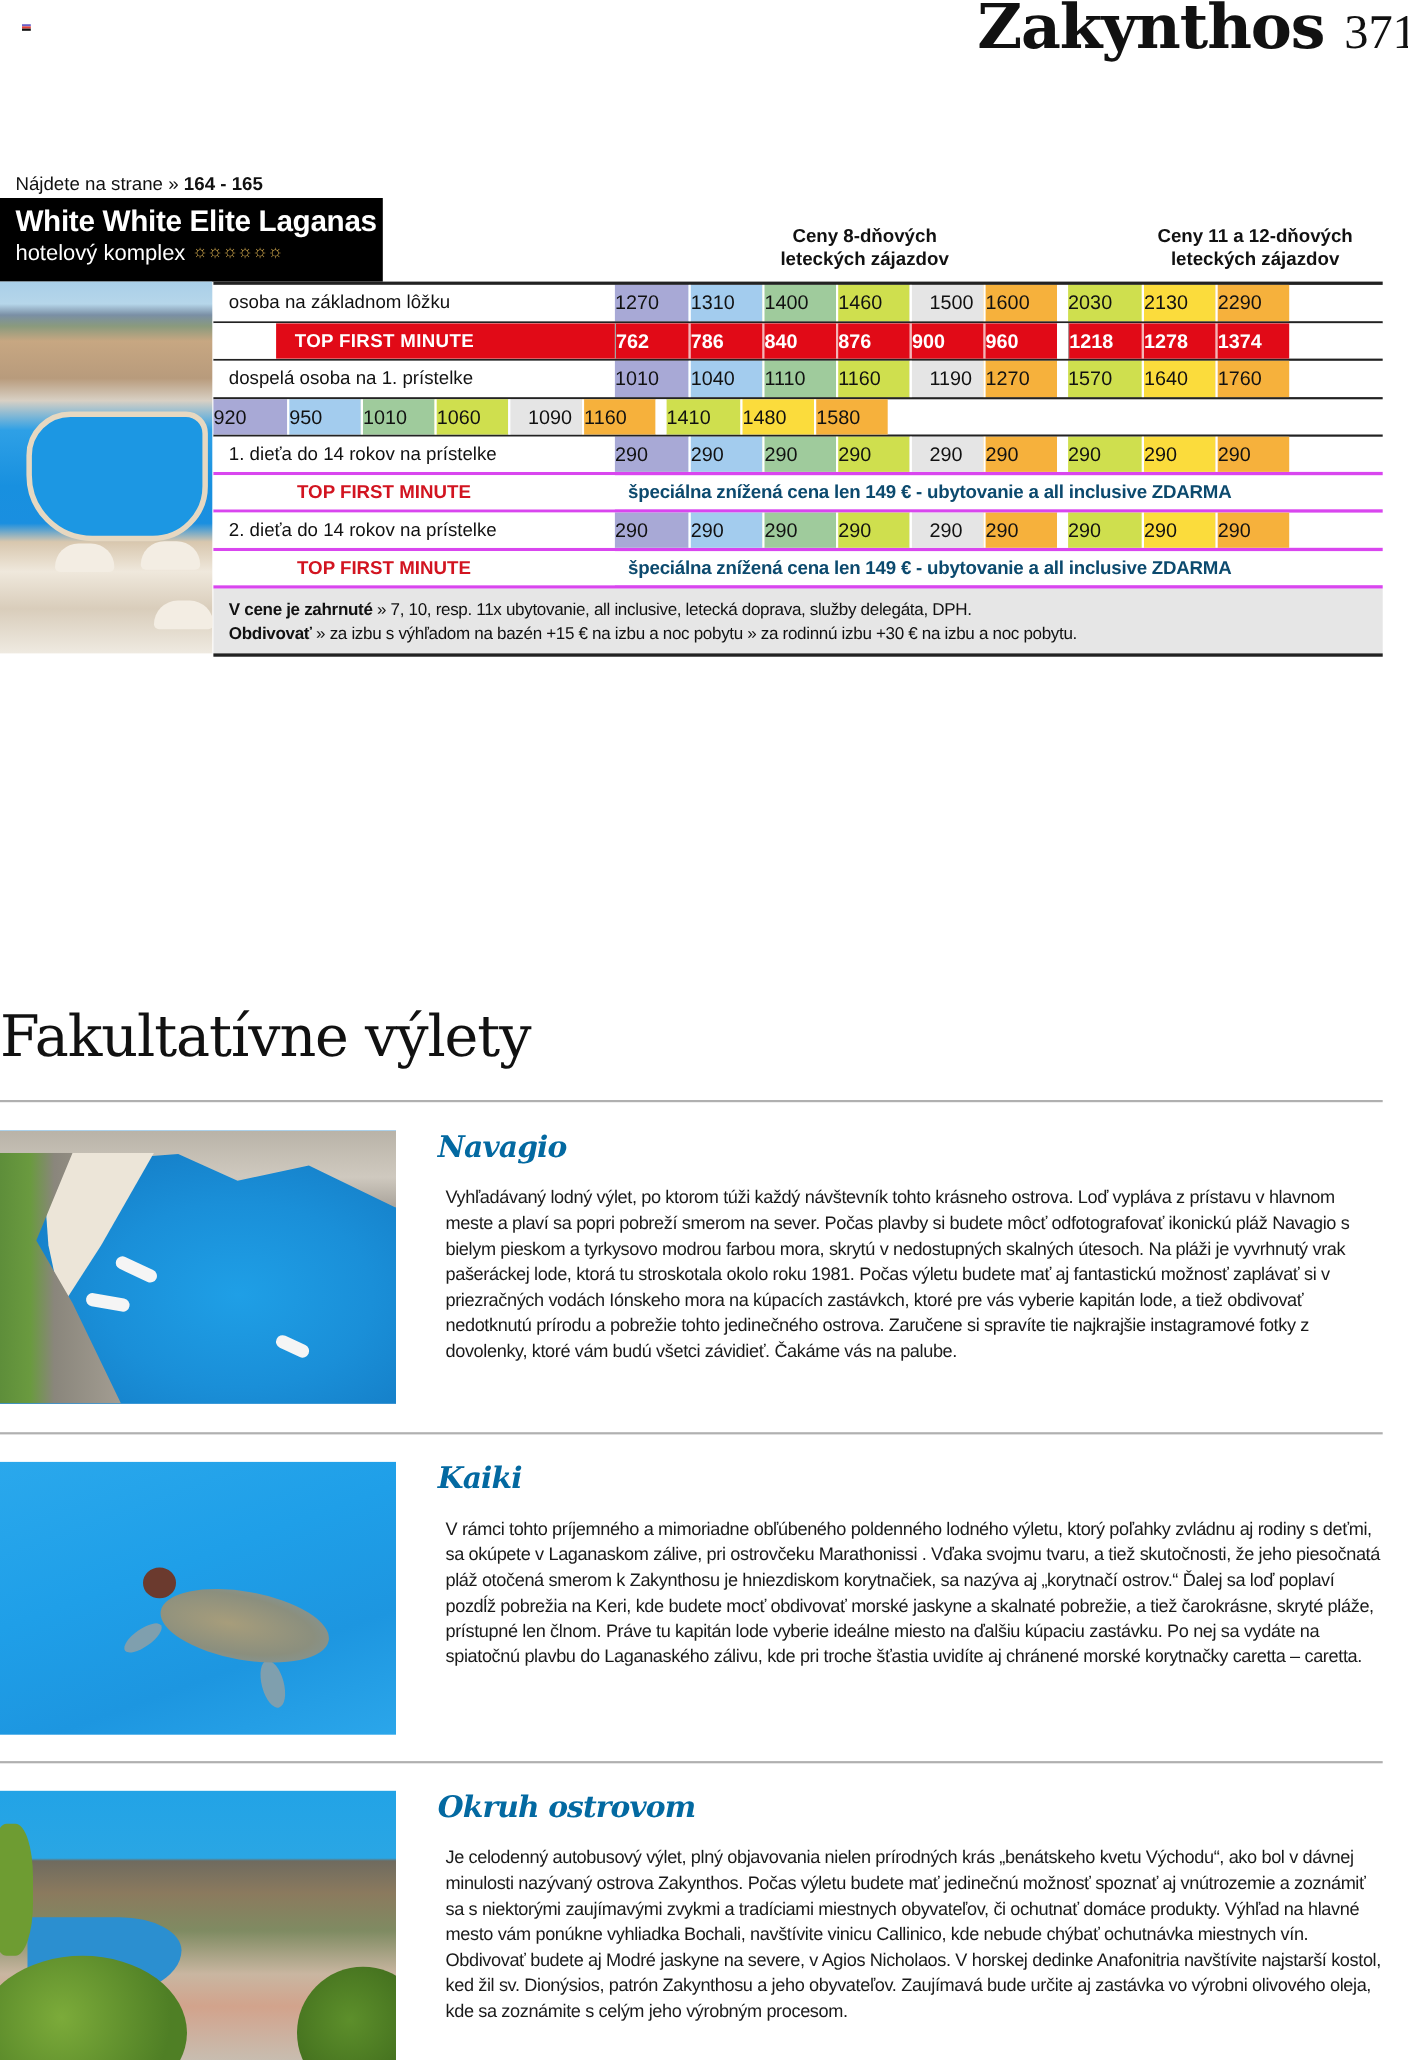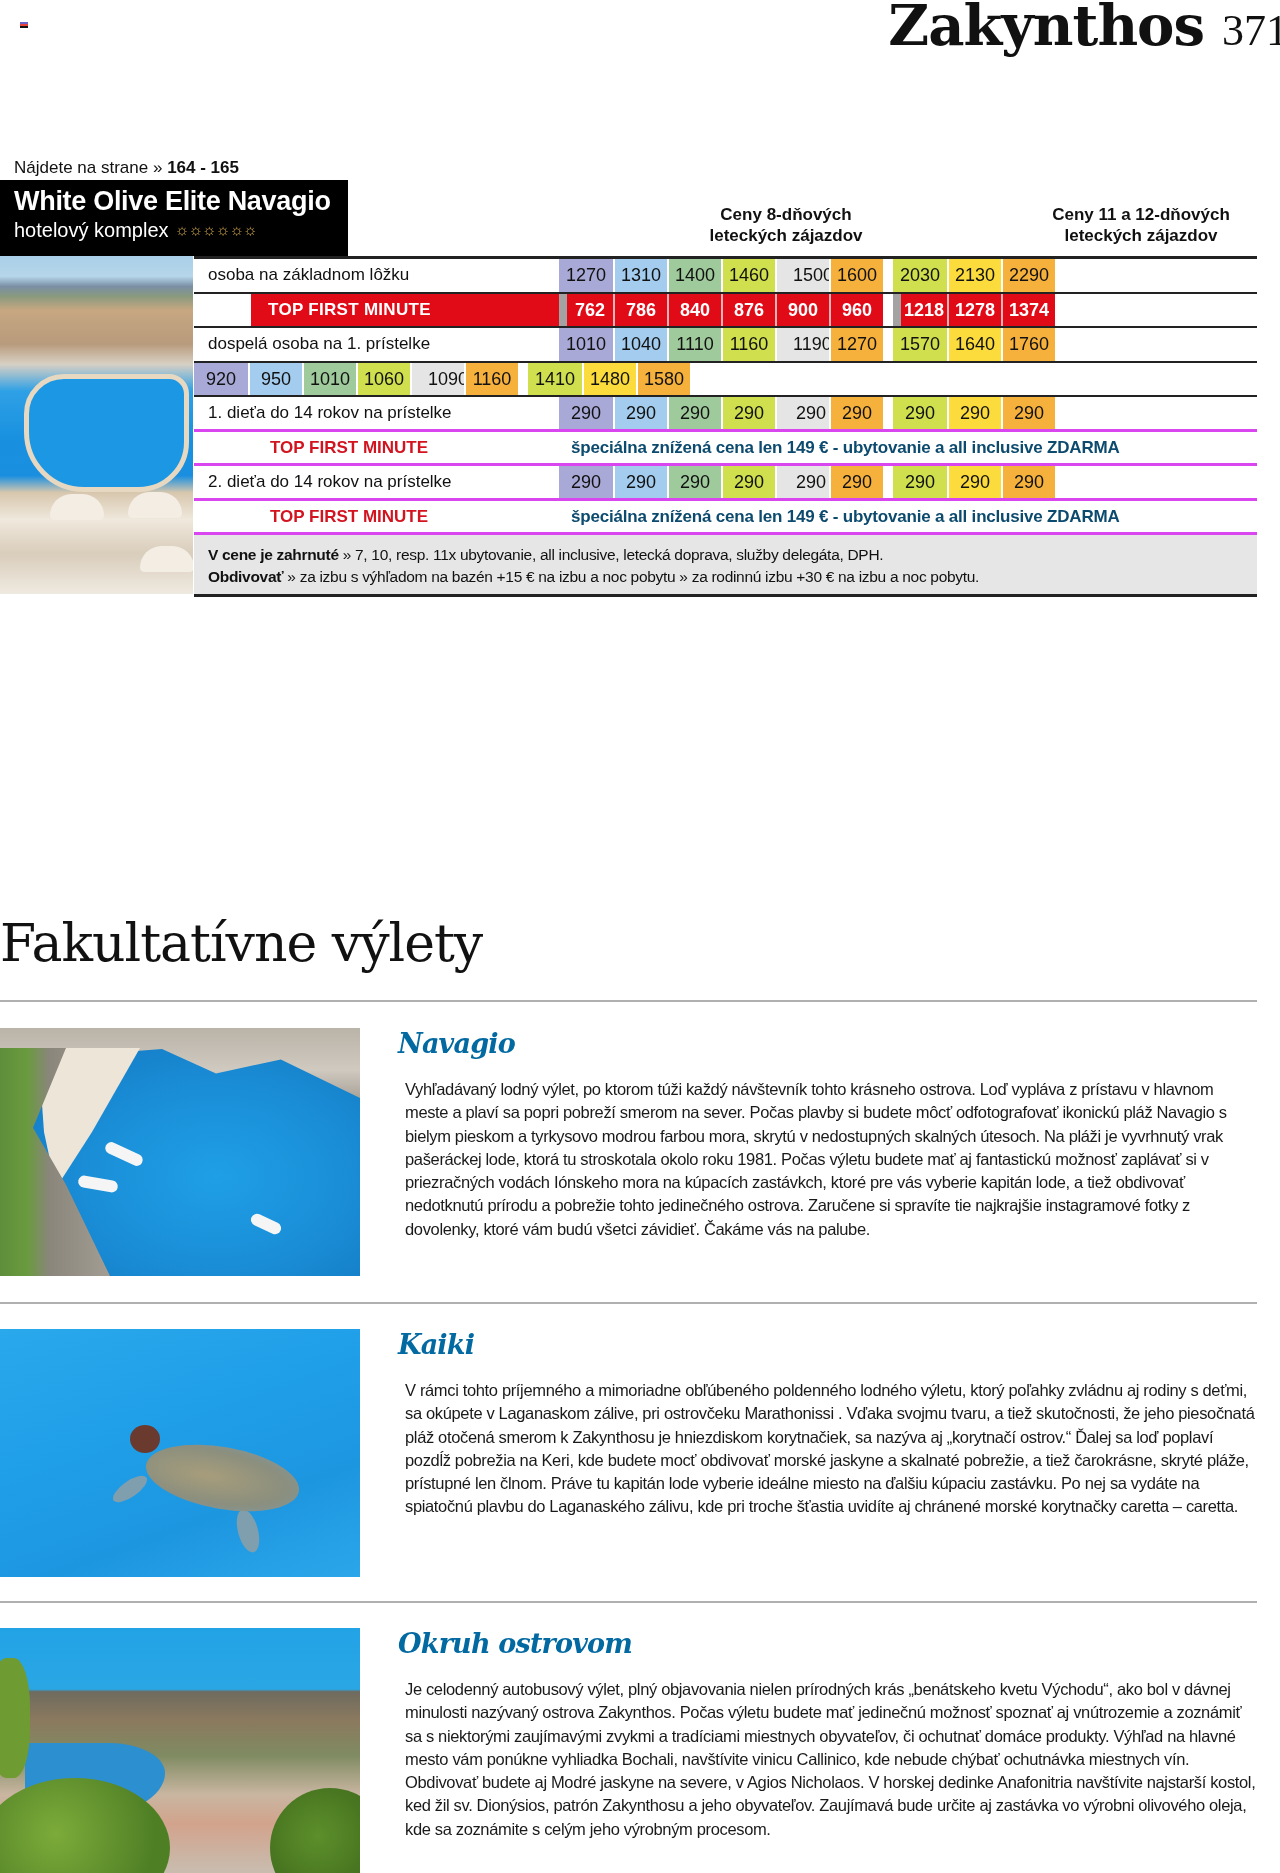--- a/index.html
+++ b/index.html
@@ -25,30 +25,30 @@
 
   .hotel-photo { position: absolute; left: 0; top: 256px; width: 193px; height: 338px; overflow: hidden;
     background: linear-gradient(180deg, #a9cfe8 0%, #b6d6ea 6%, #7a8fa5 9%, #8a9a7d 12%, #c7a782 16%, #b89b7c 26%, #d8d0c4 32%, #2ea0e6 40%, #1890df 55%, #1a8fe0 65%, #d8c7ae 70%, #efe8dc 78%, #d9cdbb 88%, #efeae1 100%); }
   .hotel-photo .pool { position: absolute; left: 24px; top: 118px; width: 165px; height: 118px; background: #1c97e3; border-radius: 40px 20px 50px 60px; border: 5px solid #e6d8c1; }
   .hotel-photo .umb { position: absolute; width: 54px; height: 26px; background: #f3ede3; border-radius: 28px 28px 6px 6px; }
 
   .price-table { position: absolute; left: 194px; top: 256px; width: 1063px; border-top: 3px solid #222; }
   .row { position: relative; height: 34.5px; display: flex; border-bottom: 2px solid #222; }
   .row.red-line { border-bottom: 3px solid #d946ef; }
   .row .label { width: 365px; font-size: 17px; line-height: 32px; padding-left: 14px; color: #111; background: #fff; white-space: nowrap; }
-  .cell { width: 54px; text-align: center; font-size: 18px; line-height: 32px; color: #111; border-left: 2px solid #fff; }
+  .cell { width: 67px; text-align: left; font-size: 18px; line-height: 32px; color: #111; border-left: 2px solid #fff; }
   .cell.first { border-left: none; }
   .gap { width: 10px; background: #fff; }
 
   .row.tfm { background: #fff; }
   .row.tfm .label { padding-left: 0; display: flex; }
   .row.tfm .label .white-pad { width: 57px; background: #fff; }
   .row.tfm .label .red-lab { flex: 1; background: #e10a17; color: #fff; font-weight: bold; padding-left: 17px; font-size: 17px; letter-spacing: 0.3px; }
   .row.tfm .cell { background: #e10a17; color: #fff; font-weight: bold; border-left: 2px solid #f4b3b6; }
-  .row.tfm .cell.first { border-left: 8px solid #a3a3a3; }
+  .row.tfm .cell.first { border-left: 1px solid #a3a3a3; }
 
   .row.special .label { color: #d21420; font-weight: bold; padding-left: 76px; font-size: 17px; }
   .row.special .special-text { flex: 1; color: #0c4a6e; font-weight: bold; font-size: 17px; line-height: 32px; padding-left: 12px; white-space: nowrap; letter-spacing: -0.2px; }
 
   .c0 { background: #a8a9d6; } .c1 { background: #a3ccee; } .c2 { background: #9fcb9c; }
   .c3 { background: #cfdf4e; } .c4 { background: #e5e5e5; padding-left: 16px; } .c5 { background: #f6b13c; }
   .c6 { background: #cfdf4e; } .c7 { background: #fbdc3c; } .c8 { background: #f6b13c; }
 
   .included-box { background: #e6e6e6; padding: 9px 0 6px 14px; border-bottom: 3px solid #222; height: 62px; }
   .included-box p { font-size: 15.5px; line-height: 22px; color: #111; letter-spacing: -0.3px; white-space: nowrap; }
@@ -92,21 +92,21 @@
   <span class="page-title">Zakynthos</span>
   <span class="page-num">371</span>
 </div>
 
 <div class="ref-line">
   <span>Nájdete na strane »</span>
   <b>164 - 165</b>
 </div>
 
 <div class="hotel-box">
-  <div class="hotel-name">White Olive Elite Navagio</div>
+  <div class="hotel-name">White White Elite Laganas</div>
   <div class="hotel-type">
     <span>hotelový komplex</span>
     <span class="stars">☼☼☼☼☼☼</span>
   </div>
 </div>
 
 <div class="col-head" style="left:690px; top:204px; width:192px;">
   <div>Ceny 8-dňových</div>
   <div>leteckých zájazdov</div>
 </div>

